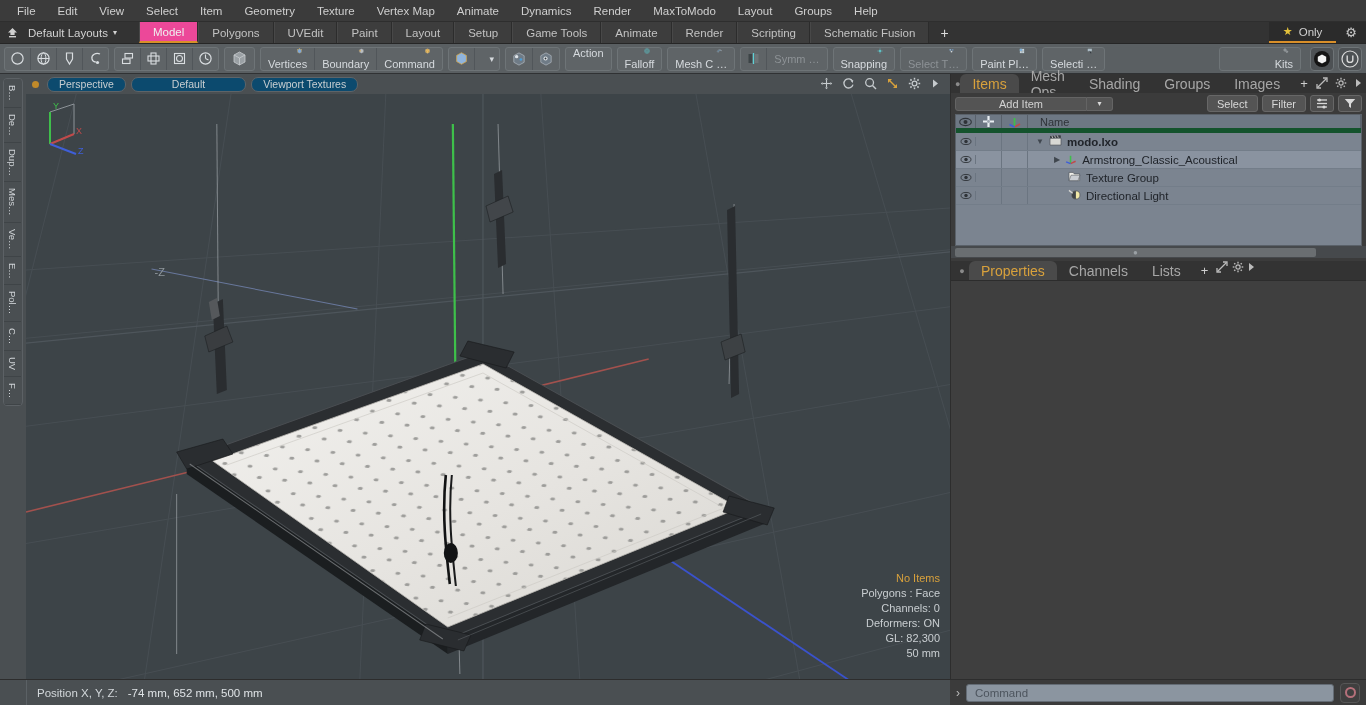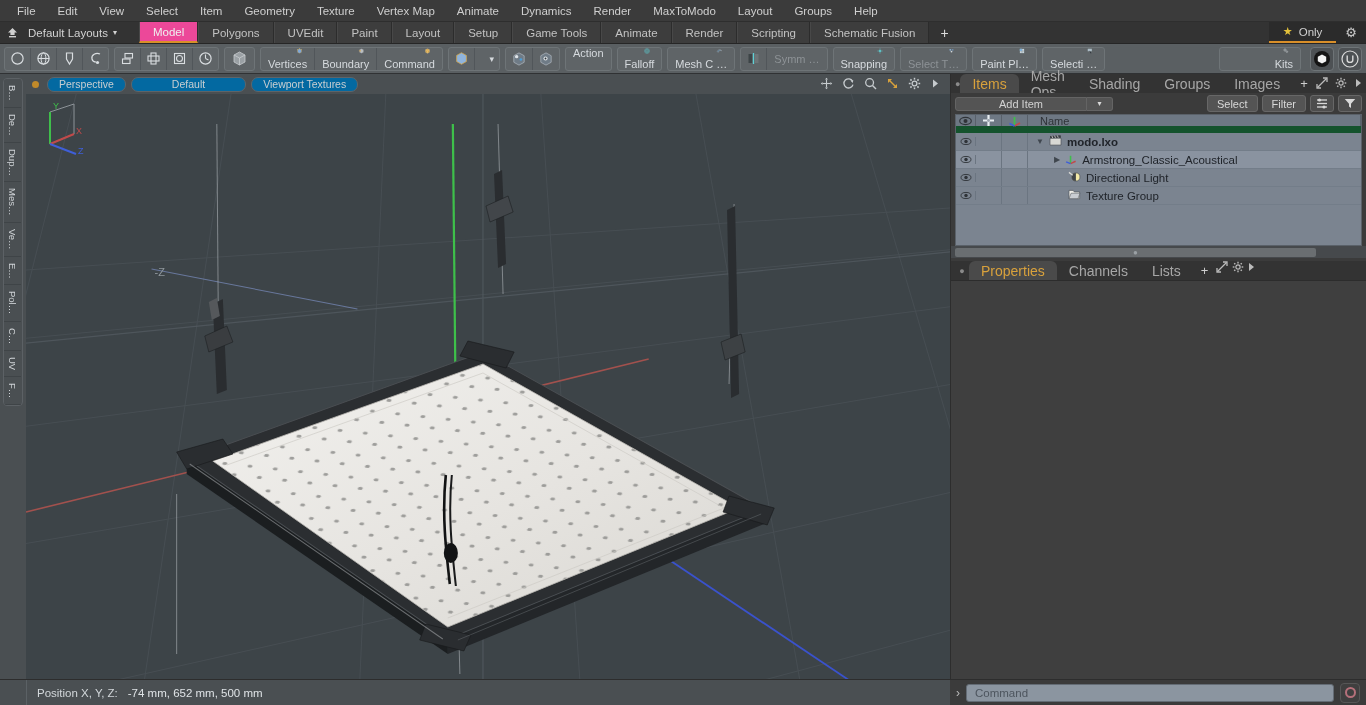--- a/index.html
+++ b/index.html
@@ -72,21 +72,21 @@
   .rtab{
     writing-mode:vertical-rl; text-orientation:mixed;
     padding:6px 3px; font-size:9.5px; color:#cfd3d6; border-bottom:1px solid #3f4447;
     display:flex; align-items:center; justify-content:center; background:#4a4f52; cursor:default;
   }
 
   
   .vpcol{ flex:1 1 auto; display:flex; flex-direction:column; min-width:0; background:#3b3b3b; }
   .vphead{ height:20px; flex:0 0 20px; background:#4a4f52; display:flex; align-items:center; padding:0 6px; gap:5px; }
   .vpdot{ width:7px;height:7px;border-radius:50%;background:#c18a2a; margin-right:3px; }
-  .vpbtn{ height:15px; padding:0 11px; border:1px solid #5e6468; border-radius:7px; background:#0369a1;
+  .vpbtn{ height:15px; padding:0 11px; border:1px solid #5e6468; border-radius:7px; background:#0c4a6e;
           color:#c9ced1; font-size:10.5px; display:flex; align-items:center; cursor:default; }
   .vpbtn.wide{ padding:0 40px; }
   .vphead .ricons{ margin-left:auto; display:flex; align-items:center; gap:9px; padding-right:4px; }
   .vphead .ricons span{ color:#c6cbce; font-size:12px; line-height:1; }
 
   .viewport{ position:relative; flex:1 1 auto; background:#3d4448; overflow:hidden; }
   .viewport svg{ position:absolute; inset:0; width:100%; height:100%; display:block;}
   .vp-stats{
     position:absolute; right:10px; bottom:18px; text-align:right; font-size:11px; line-height:15px;
     color:#c9ced1; pointer-events:none;
@@ -109,21 +109,21 @@
                  display:flex;align-items:center;justify-content:center;color:#d3d3d3;font-size:11px;}
   .additem .drop{ width:26px; background:#545454; border:1px solid #646464; border-left:none; border-radius:0 3px 3px 0;
                   display:flex;align-items:center;justify-content:center;color:#d9d9d9;font-size:8px;}
   .itemtools .sp{ flex:1 1 auto; }
   .ibtn{ height:17px; padding:0 9px; background:#545454; border:1px solid #676767; border-radius:3px;
          color:#d8d8d8; font-size:11px; display:flex; align-items:center; }
   .ibtn.sq{ padding:0 5px; }
   .ibtn.sq.act{ background:#4d4d4d; }
 
   .listwrap{ flex:0 0 132px; background:#7b8490; margin:0 4px; border:1px solid #5a6169; display:flex; flex-direction:column; min-height:0;}
-  .lhead{ height:18px; flex:0 0 18px; background:#6e7884; display:flex; align-items:stretch; border-bottom:7px solid #14532d;}
+  .lhead{ height:18px; flex:0 0 18px; background:#6e7884; display:flex; align-items:stretch; border-bottom:5px solid #14532d;}
   .lhead .c{ display:flex; align-items:center; justify-content:center; border-right:1px solid #59616b; color:#2f3338;}
   .c-eye{ width:20px;} .c-p{ width:26px;} .c-x{ width:26px;}
   .c-name{ flex:1 1 auto; justify-content:flex-start !important; padding-left:12px; color:#434a52; font-size:11px;}
   .lbody{ flex:1 1 auto; overflow:hidden; }
   .lrow{ height:18px; display:flex; align-items:center; border-bottom:1px solid #737d89;}
   .lrow .eye{ width:20px; display:flex;align-items:center;justify-content:center; border-right:1px solid #6b7581;}
   .lrow .g1{ width:26px; border-right:1px solid #6b7581; height:100%;}
   .lrow .g2{ width:26px; border-right:1px solid #6b7581; height:100%;}
   .lrow .nm{ flex:1 1 auto; display:flex; align-items:center; gap:5px; padding-left:8px; font-size:11.5px; color:#20242a; }
   .lrow .nm.d1{ padding-left:26px; } .lrow .nm.d2{ padding-left:40px; }
@@ -598,20 +598,28 @@
           <g>
             <path d="M418 381 C414 420 418 455 422 490" fill="none" stroke="#121314" stroke-width="2.6"></path>
             <path d="M424 381 C420 420 424 455 428 492" fill="none" stroke="#1a1b1c" stroke-width="2"></path>
             <ellipse cx="423" cy="459" rx="7" ry="10" fill="#121314"></ellipse>
           </g>
 
           <path d="M163 370 L415 545" fill="none" stroke="#c9ccce" stroke-width="1" opacity="0.45"></path>
           <path d="M430 546 L732 420" fill="none" stroke="#9aa0a4" stroke-width="0.8" opacity="0.35"></path>
         </svg>
 
+        <div class="vp-stats">
+          <div class="noitems">No Items</div>
+          <div>Polygons : Face</div>
+          <div>Channels: 0</div>
+          <div>Deformers: ON</div>
+          <div>GL: 82,300</div>
+          <div>50 mm</div>
+        </div>
 
         <svg style="position:absolute;left:8px;bottom:8px;width:80px;height:62px" viewBox="0 0 80 62">
           <path d="M16 50 L16 18 L40 10 L40 40 Z" fill="none" stroke="#8d9398" stroke-width="1"></path>
           <line x1="16" y1="50" x2="16" y2="18" stroke="#3fbe4b" stroke-width="2"></line>
           <line x1="16" y1="50" x2="40" y2="40" stroke="#c04a4a" stroke-width="2"></line>
           <line x1="16" y1="50" x2="42" y2="60" stroke="#3f5fd8" stroke-width="2"></line>
           <text x="19" y="15" fill="#3fbe4b" font-size="9" font-family="'Liberation Sans',sans-serif">Y</text>
           <text x="42" y="40" fill="#c04a4a" font-size="9" font-family="'Liberation Sans',sans-serif">X</text>
           <text x="44" y="60" fill="#3f5fd8" font-size="9" font-family="'Liberation Sans',sans-serif">Z</text>
         </svg>
@@ -755,47 +763,47 @@
             <div class="eye">
               <svg width="12" height="9" viewBox="0 0 13 10">
                   <ellipse cx="6.5" cy="5" rx="5.5" ry="3.4" fill="none" stroke="#2f3338" stroke-width="1"></ellipse>
                   <circle cx="6.5" cy="5" r="1.9" fill="#2f3338"></circle>
                 </svg>
             </div>
             <div class="g1"></div>
             <div class="g2"></div>
             <div class="nm d2">
               <span>
-                <svg width="13" height="12" viewBox="0 0 14 13">
-                    <circle cx="8.5" cy="6.5" r="4.4" fill="#f2e9a8" stroke="#4a4d52" stroke-width="0.7"></circle>
-                    <path d="M8.5 2.1 A4.4 4.4 0 0 0 8.5 10.9 Z" fill="#3f4348"></path>
-                    <path d="M1 1.5 L5 4.5" stroke="#d8d8d4" stroke-width="1.4"></path>
+                <svg width="13" height="11" viewBox="0 0 14 12">
+                    <path d="M1 10.5 L1 1.5 L5.5 1.5 L6.8 3.2 L12.6 3.2 L12.6 10.5 Z" fill="#f0efe9" stroke="#4d5157" stroke-width="0.7"></path>
+                    <path d="M1 10.5 L3.3 4.6 L13 4.6 L10.8 10.5 Z" fill="#c9cdd2" stroke="#4d5157" stroke-width="0.6"></path>
                   </svg>
               </span>
-              <span>Directional Light</span>
+              <span>Texture Group</span>
             </div>
           </div>
 
           <div class="lrow">
             <div class="eye">
               <svg width="12" height="9" viewBox="0 0 13 10">
                   <ellipse cx="6.5" cy="5" rx="5.5" ry="3.4" fill="none" stroke="#2f3338" stroke-width="1"></ellipse>
                   <circle cx="6.5" cy="5" r="1.9" fill="#2f3338"></circle>
                 </svg>
             </div>
             <div class="g1"></div>
             <div class="g2"></div>
             <div class="nm d2">
               <span>
-                <svg width="13" height="11" viewBox="0 0 14 12">
-                    <path d="M1 10.5 L1 1.5 L5.5 1.5 L6.8 3.2 L12.6 3.2 L12.6 10.5 Z" fill="#f0efe9" stroke="#4d5157" stroke-width="0.7"></path>
-                    <path d="M1 10.5 L3.3 4.6 L13 4.6 L10.8 10.5 Z" fill="#c9cdd2" stroke="#4d5157" stroke-width="0.6"></path>
+                <svg width="13" height="12" viewBox="0 0 14 13">
+                    <circle cx="8.5" cy="6.5" r="4.4" fill="#f2e9a8" stroke="#4a4d52" stroke-width="0.7"></circle>
+                    <path d="M8.5 2.1 A4.4 4.4 0 0 0 8.5 10.9 Z" fill="#3f4348"></path>
+                    <path d="M1 1.5 L5 4.5" stroke="#d8d8d4" stroke-width="1.4"></path>
                   </svg>
               </span>
-              <span>Texture Group</span>
+              <span>Directional Light</span>
             </div>
           </div>
 
         </div>
       </div>
       <div class="listsb">
         <div class="bar">●</div>
         <div class="cap"></div>
       </div>
 

